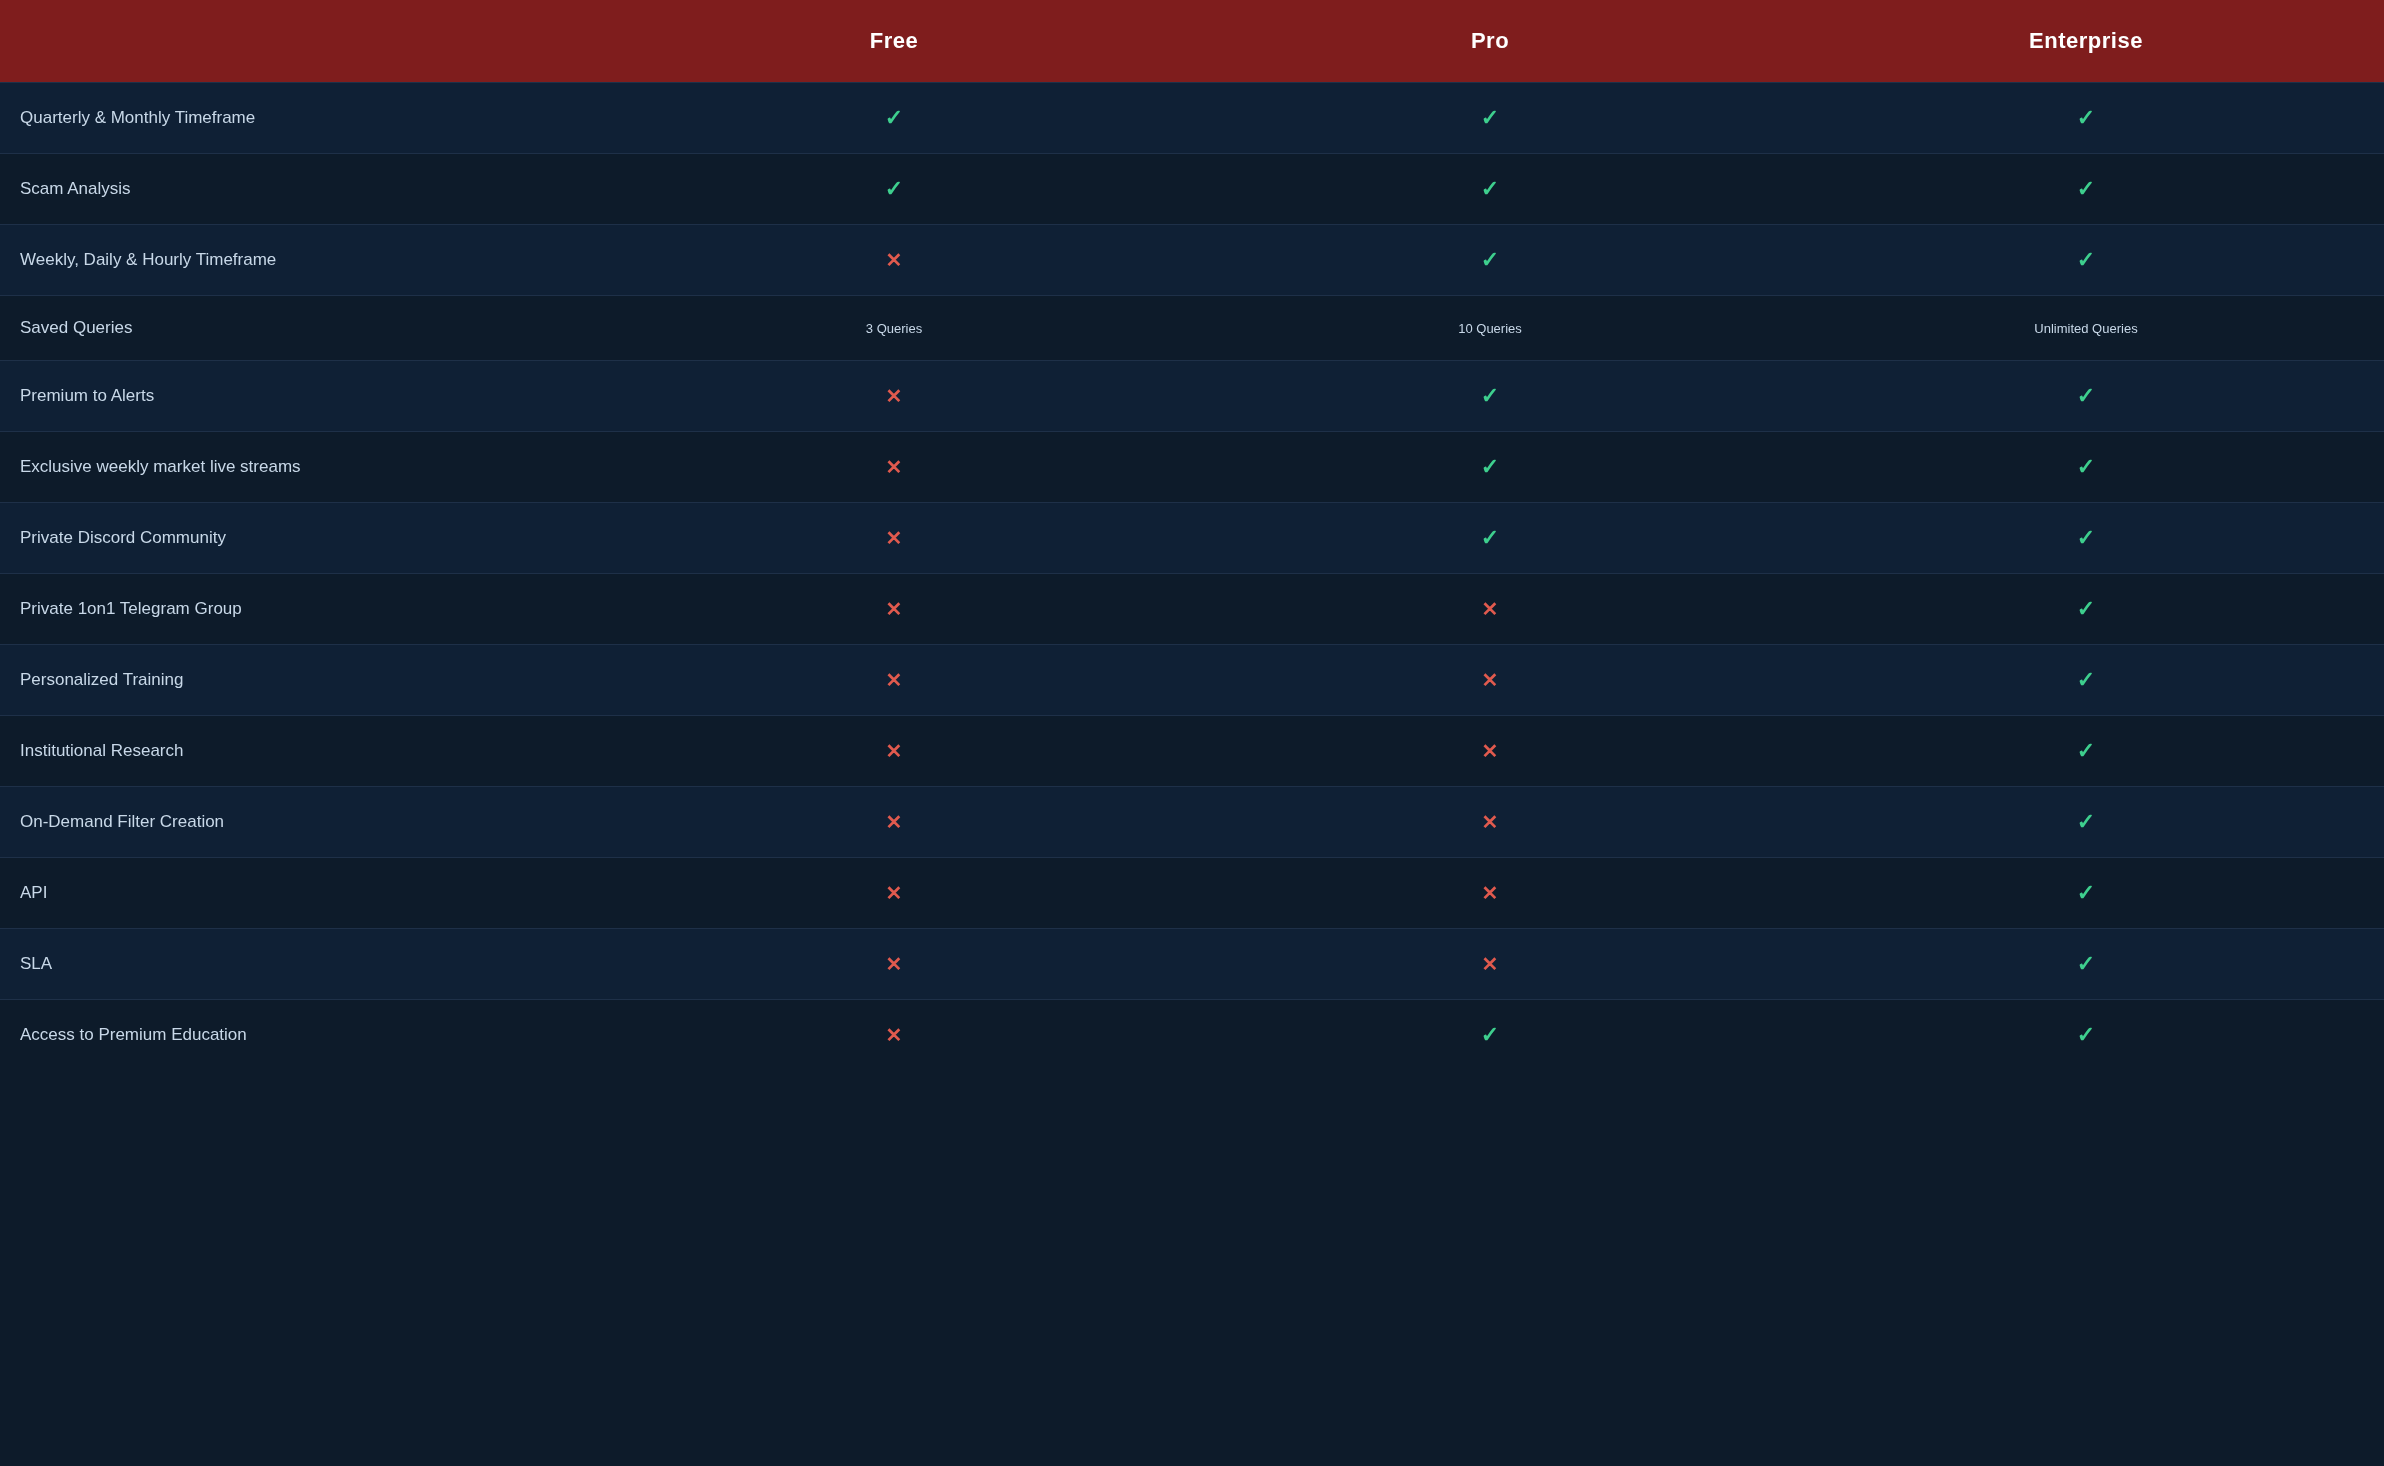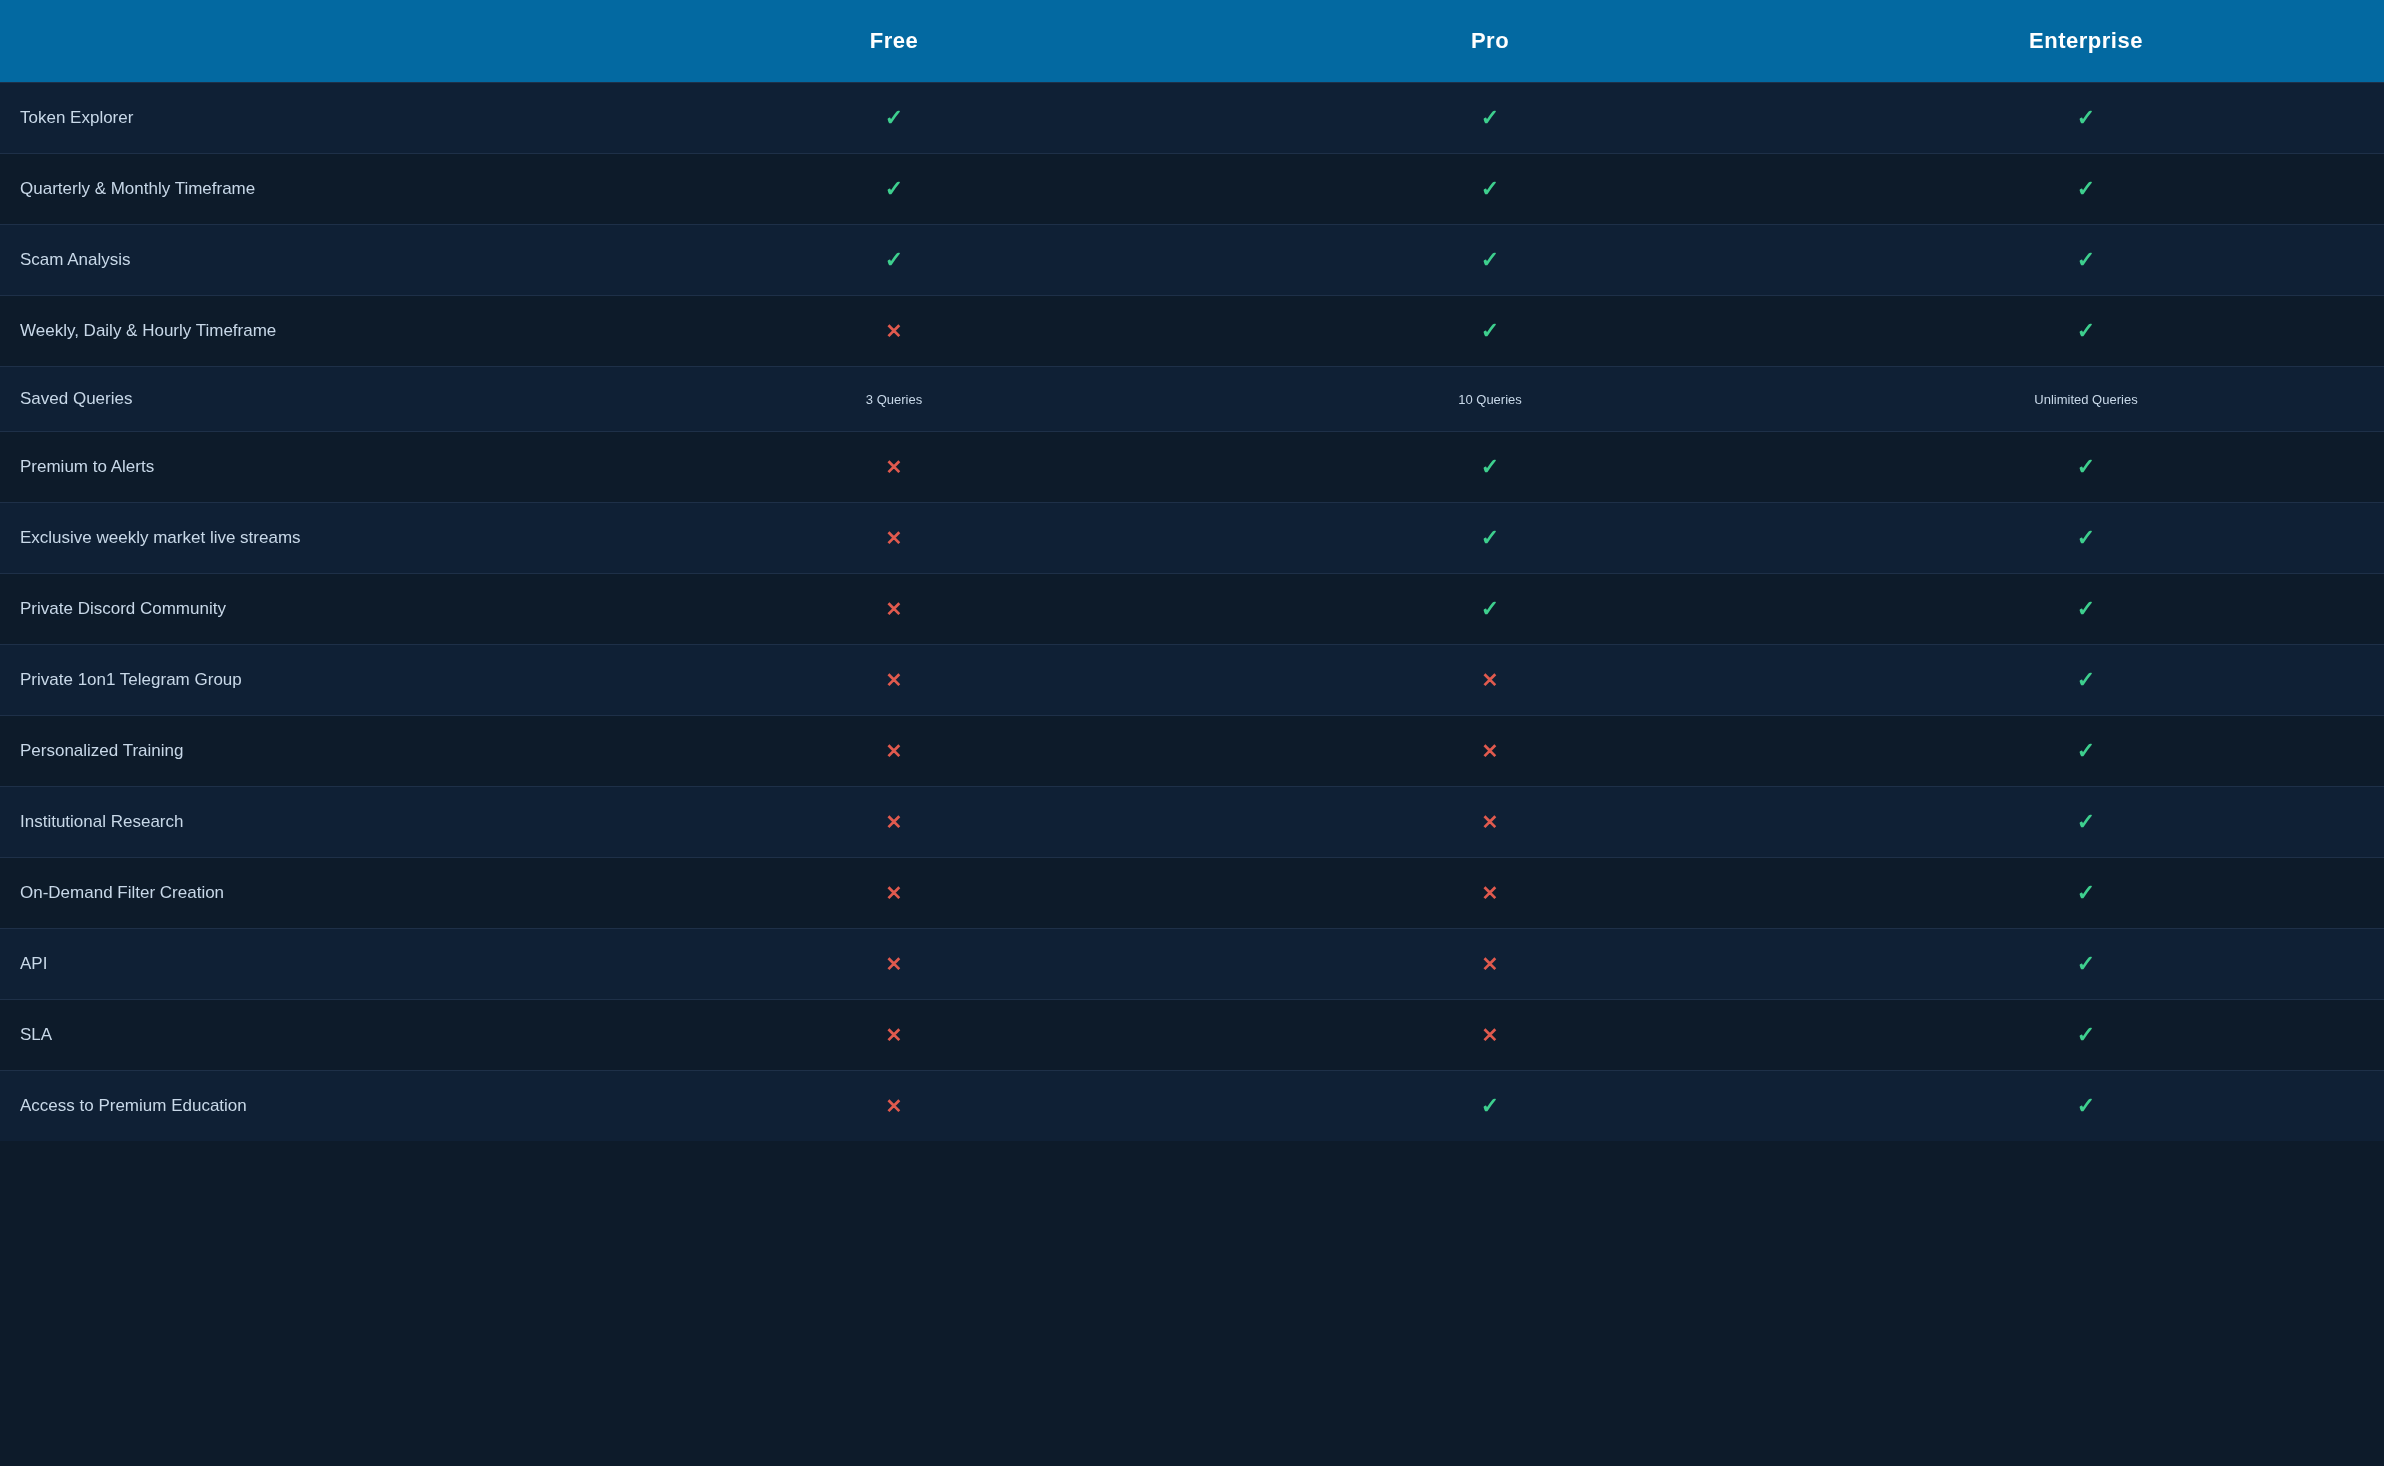--- a/index.html
+++ b/index.html
@@ -28,21 +28,21 @@
 
     col.feature-col {
       width: 25%;
     }
 
     col.plan-col {
       width: 25%;
     }
 
     thead tr {
-      background-color: #0369a1;
+      background-color: #7f1d1d;
     }
 
     thead th {
       padding: 28px 20px;
       text-align: center;
       font-size: 22px;
       font-weight: 700;
       color: #ffffff;
       letter-spacing: 0.5px;
     }
@@ -107,26 +107,20 @@
     </colgroup>
     <thead>
       <tr>
         <th class="feature-header"></th>
         <th>Free</th>
         <th>Pro</th>
         <th>Enterprise</th>
       </tr>
     </thead>
     <tbody id="table-body">
-    <tr>
-          <td class="feature-cell">Token Explorer</td>
-          <td><span class="check-icon">✓</span></td>
-          <td><span class="check-icon">✓</span></td>
-          <td><span class="check-icon">✓</span></td>
-        </tr>
         <tr>
           <td class="feature-cell">Quarterly &amp; Monthly Timeframe</td>
           <td><span class="check-icon">✓</span></td>
           <td><span class="check-icon">✓</span></td>
           <td><span class="check-icon">✓</span></td>
         </tr>
         <tr>
           <td class="feature-cell">Scam Analysis</td>
           <td><span class="check-icon">✓</span></td>
           <td><span class="check-icon">✓</span></td>

